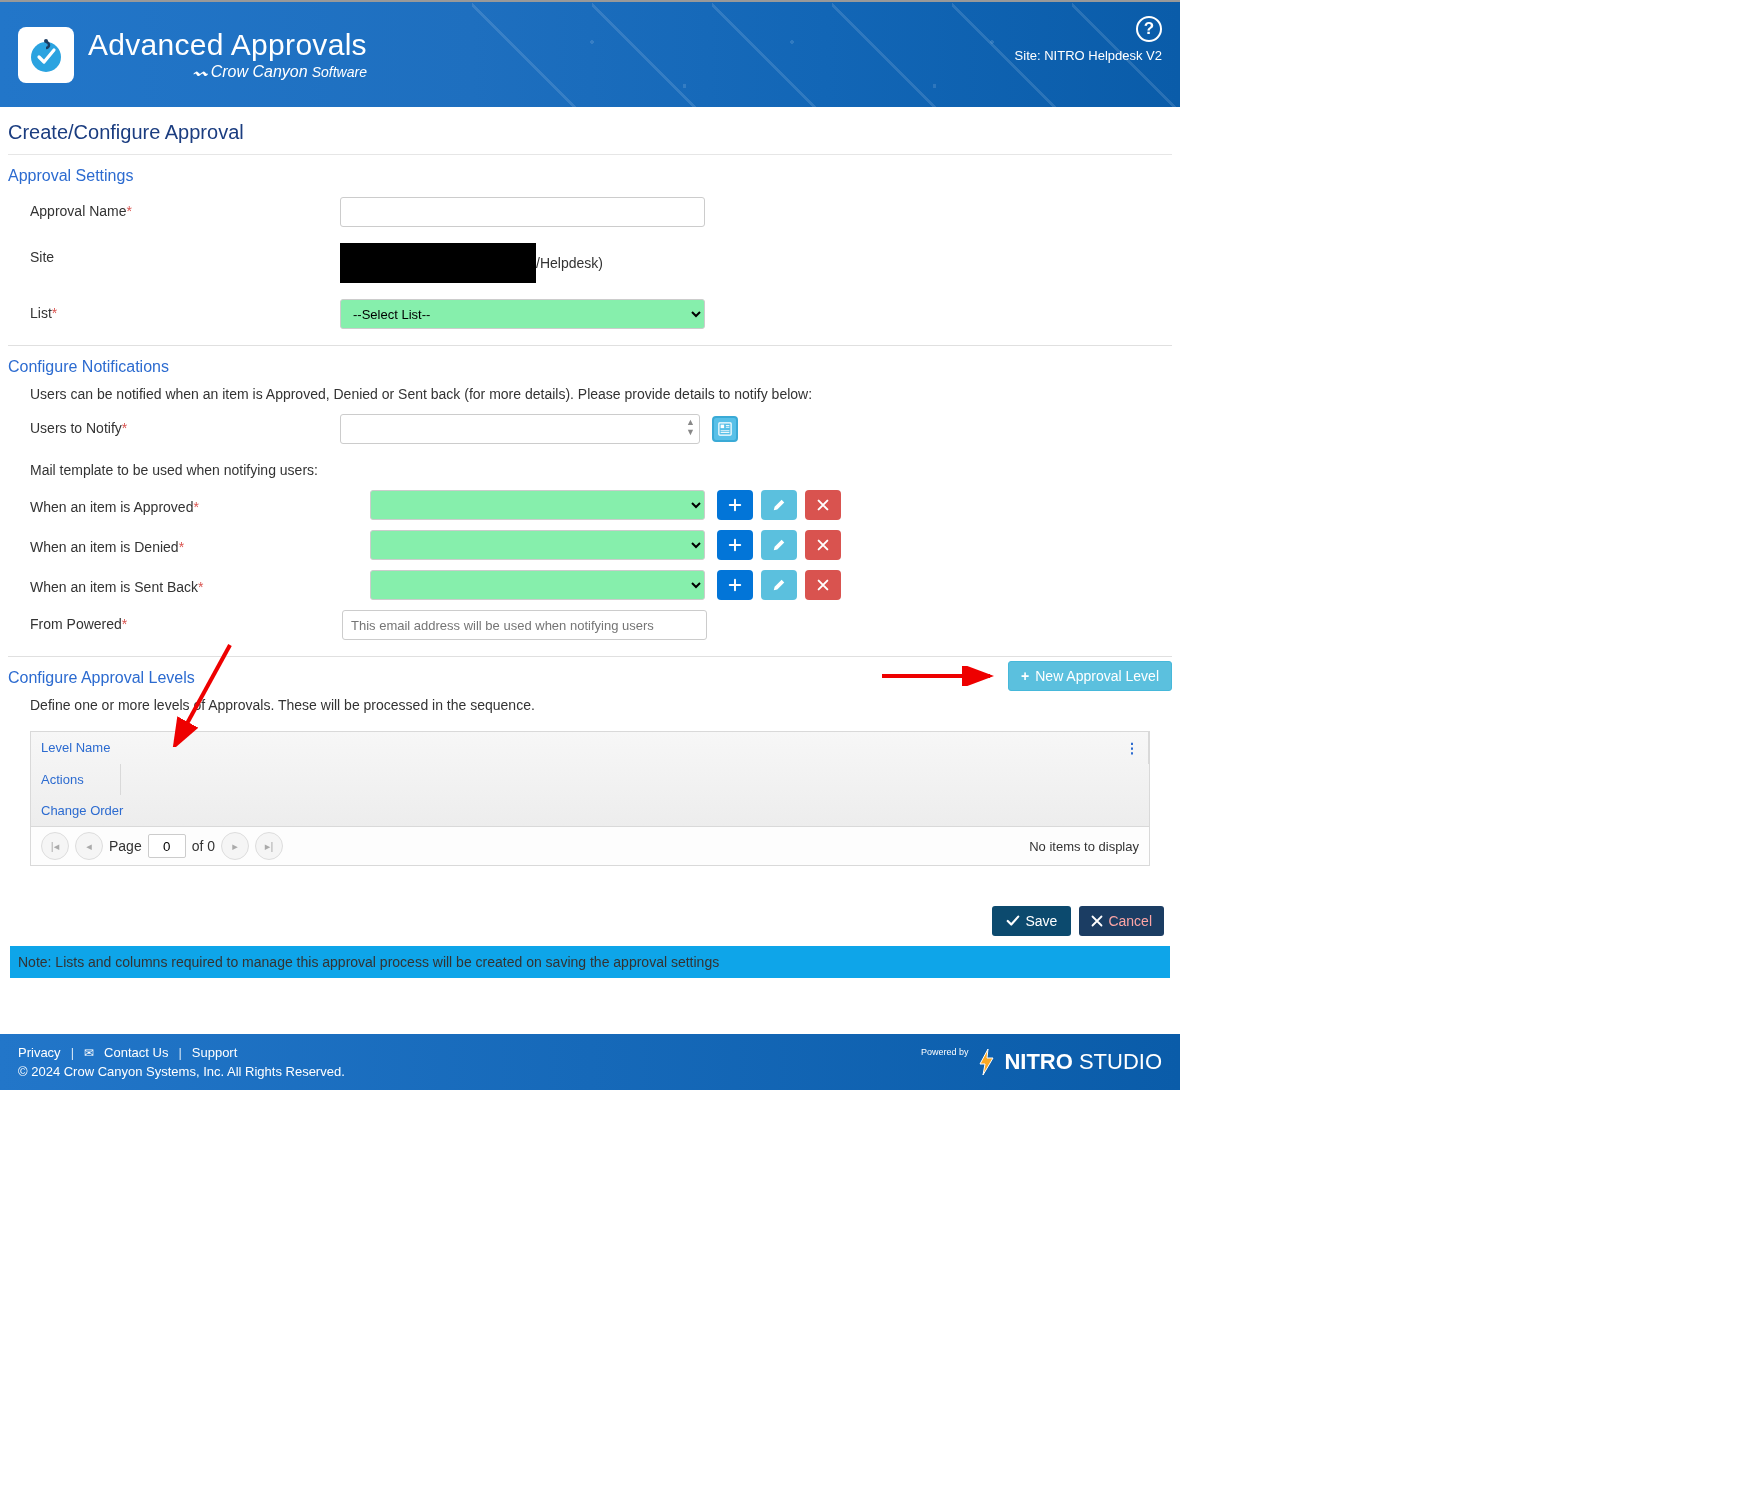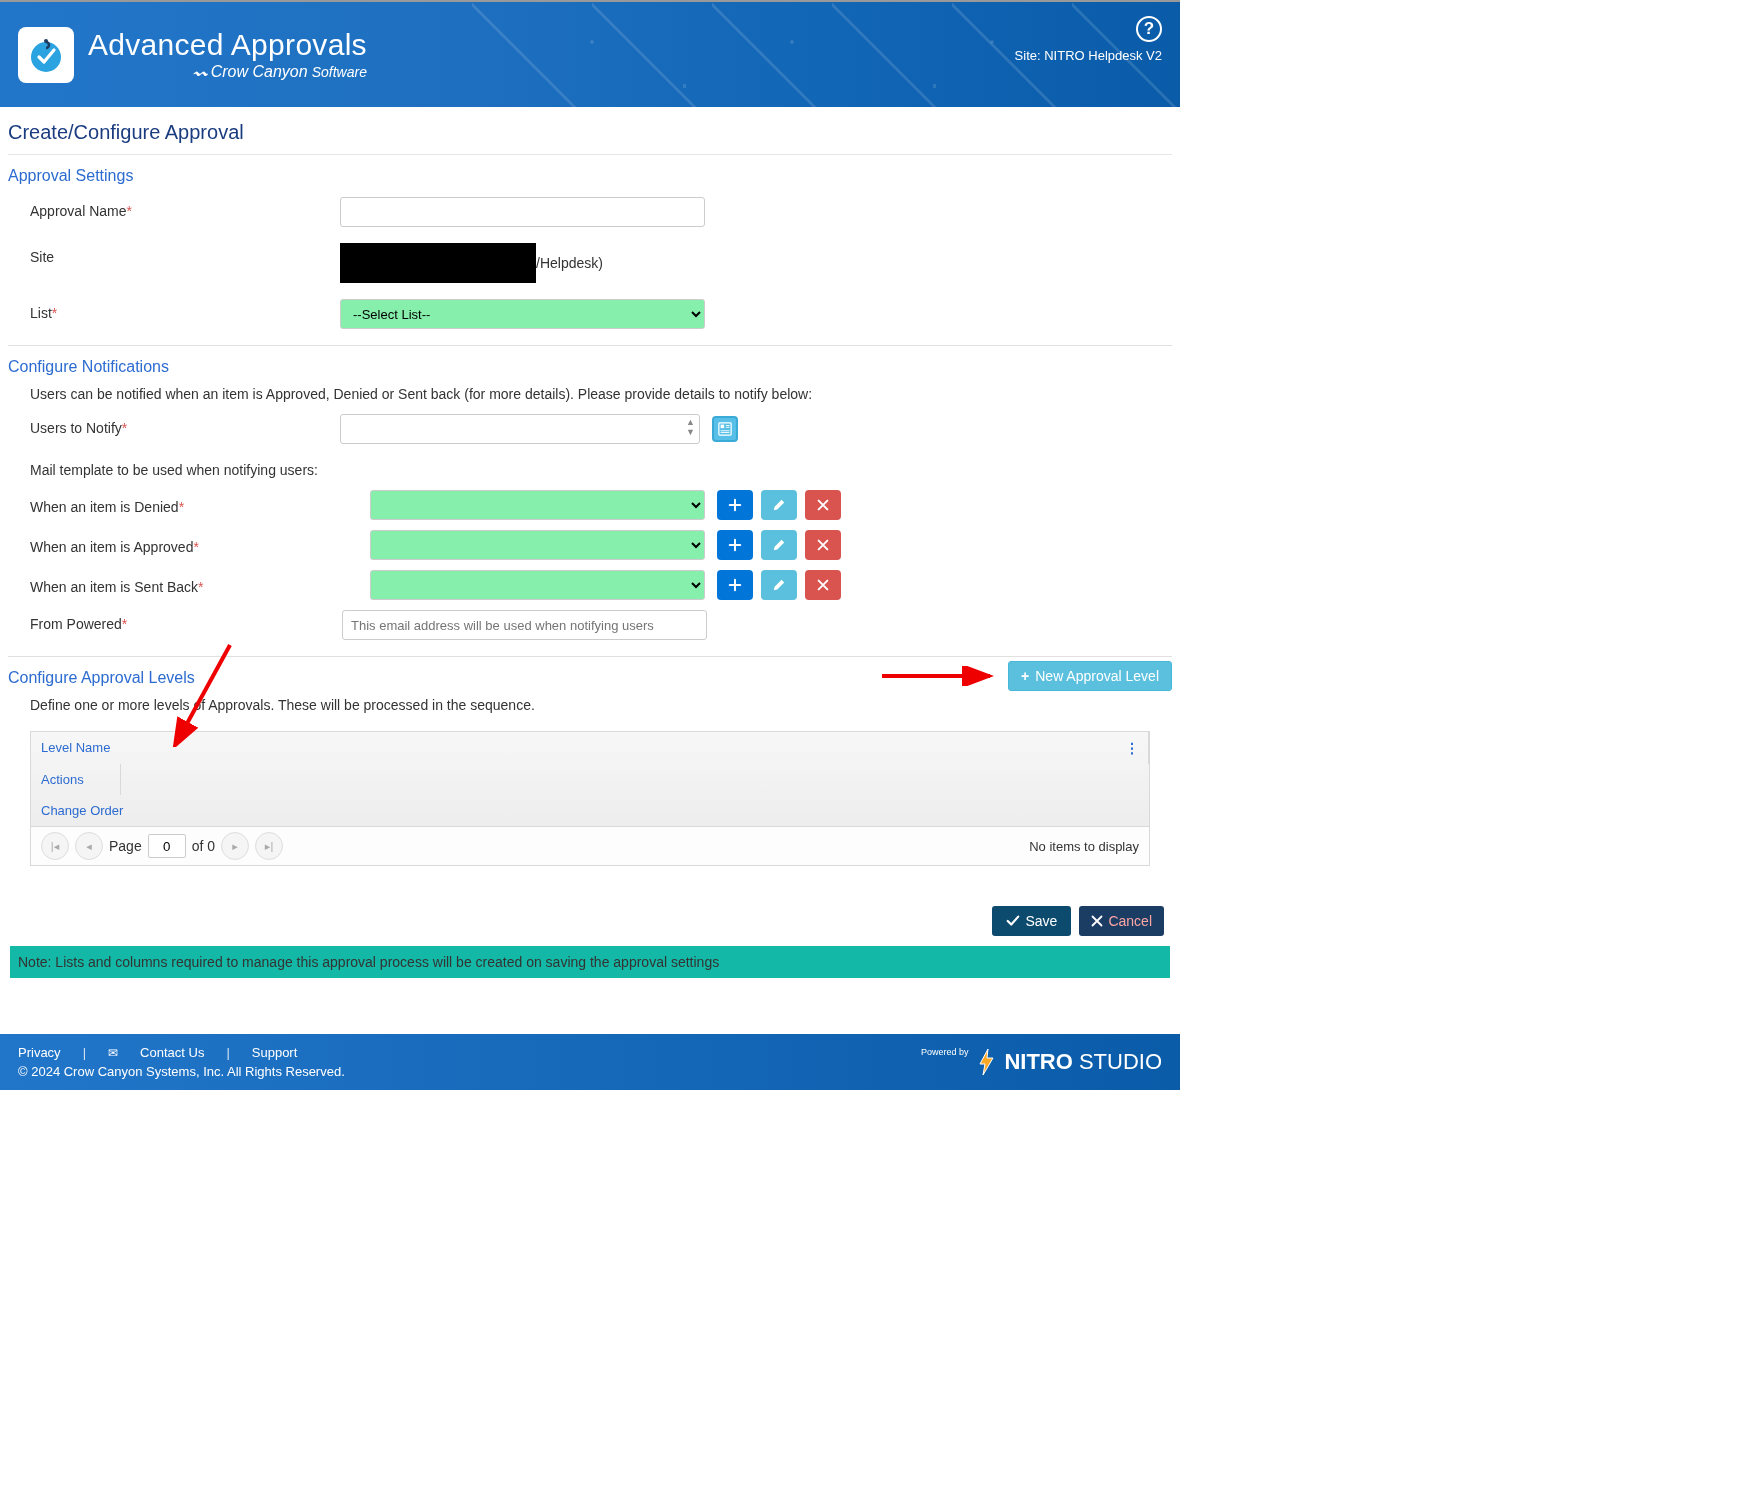--- a/index.html
+++ b/index.html
@@ -76,26 +76,26 @@
   .grid-pager { display:flex; align-items:center; justify-content:space-between; padding:5px 10px; background:#fdfdfd; }
   .pager-left{display:flex; align-items:center; gap:6px;}
   .pg-btn{ width:28px;height:28px; border:1px solid #ddd; background:#f5f5f5; border-radius:50%; display:flex;align-items:center;justify-content:center; color:#aaa; font-size:11px;}
   .pg-input{ width:38px; height:24px; text-align:center; border:1px solid #ccc; border-radius:2px;}
   .no-items{ color:#333; font-size:13px;}
 
   
   .action-bar { display:flex; justify-content:flex-end; gap:8px; padding:40px 8px 10px 0;}
   .btn-primary { background:#0c4a6e; color:#fff; border:none; border-radius:3px; padding:7px 14px; font-size:14px; display:flex; gap:5px; align-items:center;}
   .btn-dark    { background:#1b3d63; color:#fca5a5; border:none; border-radius:3px; padding:7px 12px; font-size:14px; display:flex; gap:5px; align-items:center;}
-  .note-bar { background:#14b8a6; padding:8px 8px; font-size:14px; color:#333; margin:0 2px;}
+  .note-bar { background:#0ea5e9; padding:8px 8px; font-size:14px; color:#333; margin:0 2px;}
 
   
   .app-footer { margin-top:56px; height:56px; background: linear-gradient(90deg, #2276c9 0%, #0a5ca9 100%); color:#fff; display:flex; align-items:center; justify-content:space-between; padding:0 18px; position:relative; overflow:hidden;}
   .flinks { display:flex; flex-direction:column; gap:4px; font-size:13px;}
-  .flinks-row{display:flex; gap:22px; align-items:center;}
+  .flinks-row{display:flex; gap:10px; align-items:center;}
   .flinks a{color:#fff; text-decoration:none;}
   .flinks .sep{opacity:.8;}
   .mail-icon{font-size:12px;}
   .nitro { display:flex; align-items:center; gap:6px; font-size:22px; font-weight:700; font-family:Arial,sans-serif;}
   .nitro svg{width:24px;height:30px;}
   .nitro .pb{font-size:9px; font-weight:400; position:relative; top:-10px;}
   .nitro .studio{font-weight:300;}
 
   
   .arrow-svg { position:absolute; pointer-events:none; }
@@ -181,42 +181,42 @@
             <line x1="3" y1="10" x2="13" y2="10" stroke="#fff"></line>
             <line x1="3" y1="12" x2="13" y2="12" stroke="#fff"></line>
           </svg>
       </div>
     </div>
   </div>
 
   <div class="hint" style="padding-left:22px; padding-top:6px;">Mail template to be used when notifying users:</div>
 
   <div class="tmpl-row">
-    <div class="lbl"><span>When an item is Denied</span><span class="req">*</span></div>
+    <div class="lbl"><span>When an item is Approved</span><span class="req">*</span></div>
     <select class="select wide-select"><option></option></select>
     <div class="btn-group">
       <button class="btn-sq btn-blue">
           <svg viewBox="0 0 16 16">
             <path d="M8 2v12M2 8h12" stroke="#fff" stroke-width="2.2" stroke-linecap="round"></path>
           </svg>
         </button>
       <button class="btn-sq btn-teal">
           <svg viewBox="0 0 16 16">
             <path d="M2 14l1-4 8-8 3 3-8 8z" fill="#fff"></path>
           </svg>
         </button>
       <button class="btn-sq btn-red">
           <svg viewBox="0 0 16 16">
             <path d="M3 3l10 10M13 3L3 13" stroke="#fff" stroke-width="2.2" stroke-linecap="round"></path>
           </svg>
         </button>
     </div>
   </div>
   <div class="tmpl-row">
-    <div class="lbl"><span>When an item is Approved</span><span class="req">*</span></div>
+    <div class="lbl"><span>When an item is Denied</span><span class="req">*</span></div>
     <select class="select wide-select"><option></option></select>
     <div class="btn-group">
       <button class="btn-sq btn-blue">
           <svg viewBox="0 0 16 16">
             <path d="M8 2v12M2 8h12" stroke="#fff" stroke-width="2.2" stroke-linecap="round"></path>
           </svg>
         </button>
       <button class="btn-sq btn-teal">
           <svg viewBox="0 0 16 16">
             <path d="M2 14l1-4 8-8 3 3-8 8z" fill="#fff"></path>

